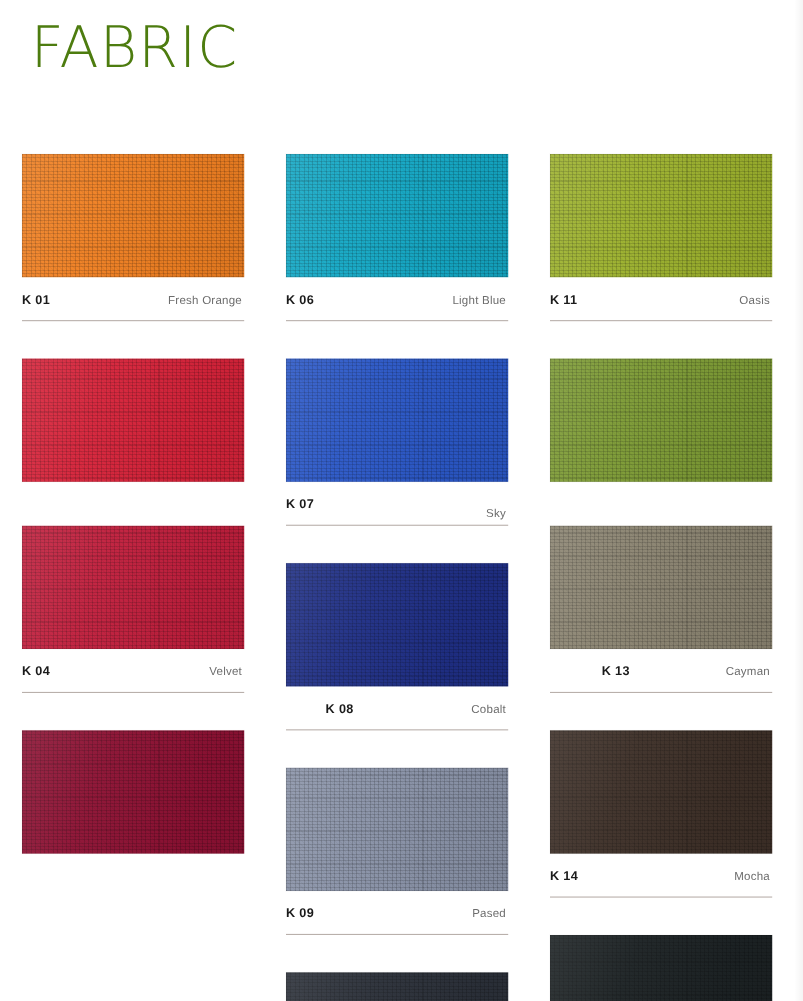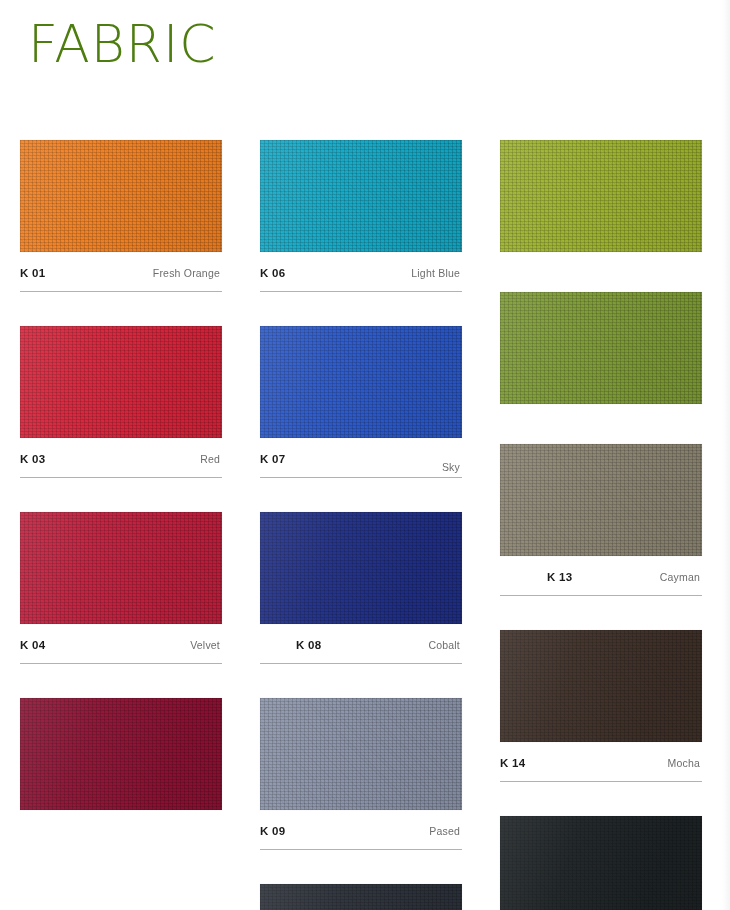--- a/index.html
+++ b/index.html
@@ -156,25 +156,20 @@
           <div class="divider" style="background: rgb(185, 176, 171);"></div>
         </div>
       </div>
 
 
       <div class="cell">
         <div class="swatch" style="background-color:#D7233A;">
           <div class="weave"></div>
           <div class="sheen"></div>
         </div>
-        <div class="label-row">
-          <span class="code" style="color: rgb(27, 27, 27);">K 03</span>
-          <span class="cname" style="color: rgb(109, 109, 109);">Red</span>
-          <div class="divider" style="background: rgb(185, 176, 171);"></div>
-        </div>
       </div>
 
       <div class="cell">
         <div class="swatch" style="background-color:#C11F3D;">
           <div class="weave"></div>
           <div class="sheen"></div>
         </div>
         <div class="label-row">
           <span class="code" style="color: rgb(27, 27, 27);">K 04</span>
           <span class="cname" style="color: rgb(109, 109, 109);">Velvet</span>
@@ -252,20 +247,25 @@
 
     </div>
 
     <div class="col col-2">
 
       <div class="cell">
         <div class="swatch" style="background-color:#9DB22E;">
           <div class="weave"></div>
           <div class="sheen"></div>
         </div>
+        <div class="label-row">
+          <span class="code" style="color: rgb(27, 27, 27);">K 11</span>
+          <span class="cname" style="color: rgb(109, 109, 109);">Oasis</span>
+          <div class="divider" style="background: rgb(185, 176, 171);"></div>
+        </div>
       </div>
 
       <div class="cell">
         <div class="swatch" style="background-color:#7D9B35;">
           <div class="weave"></div>
           <div class="sheen"></div>
         </div>
       </div>
 
       <div class="cell">

